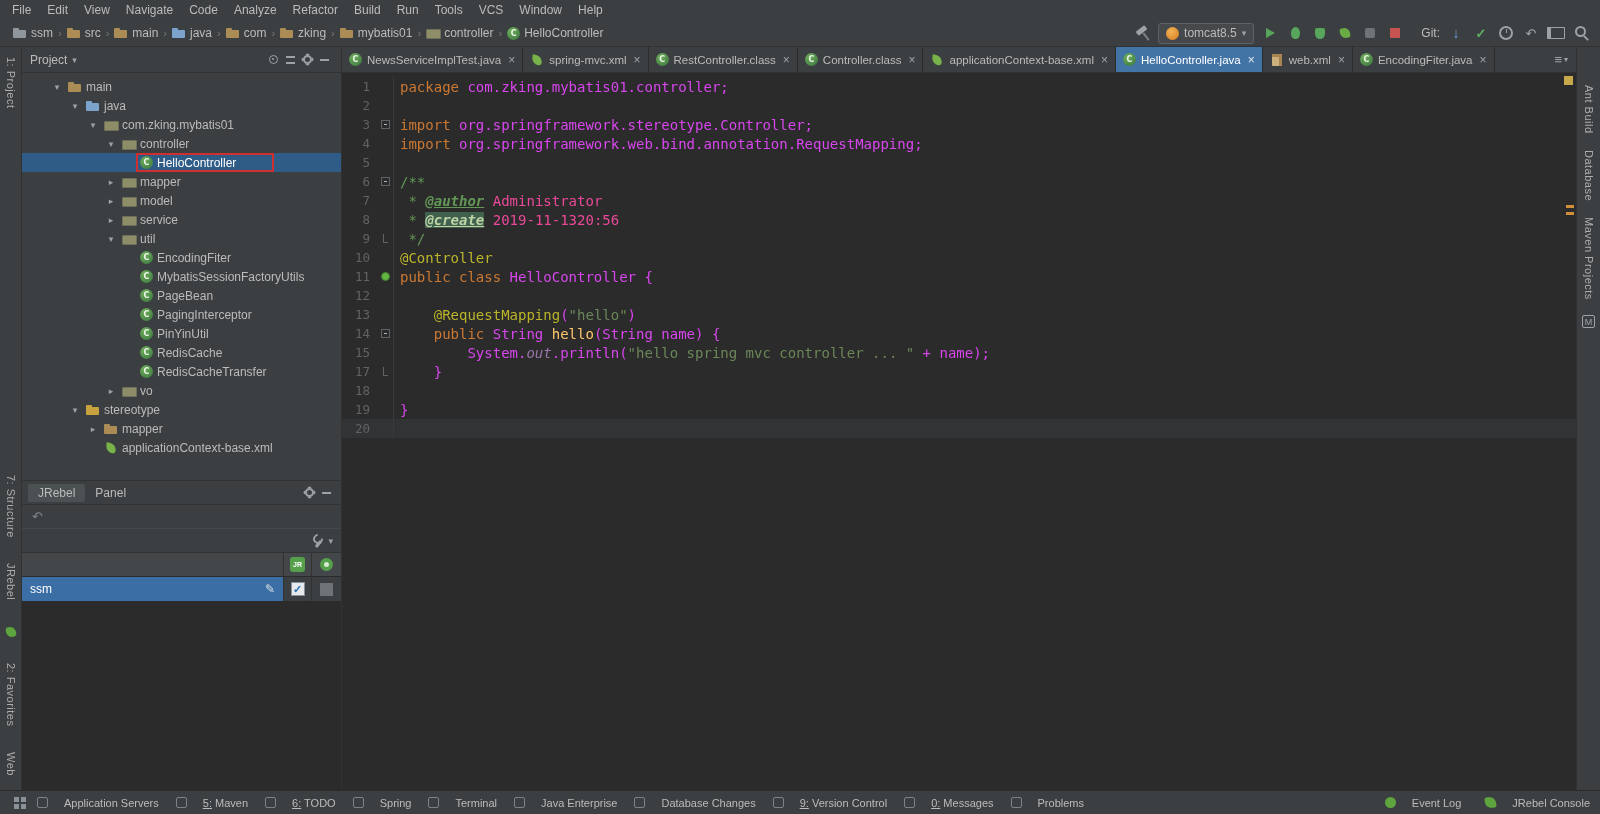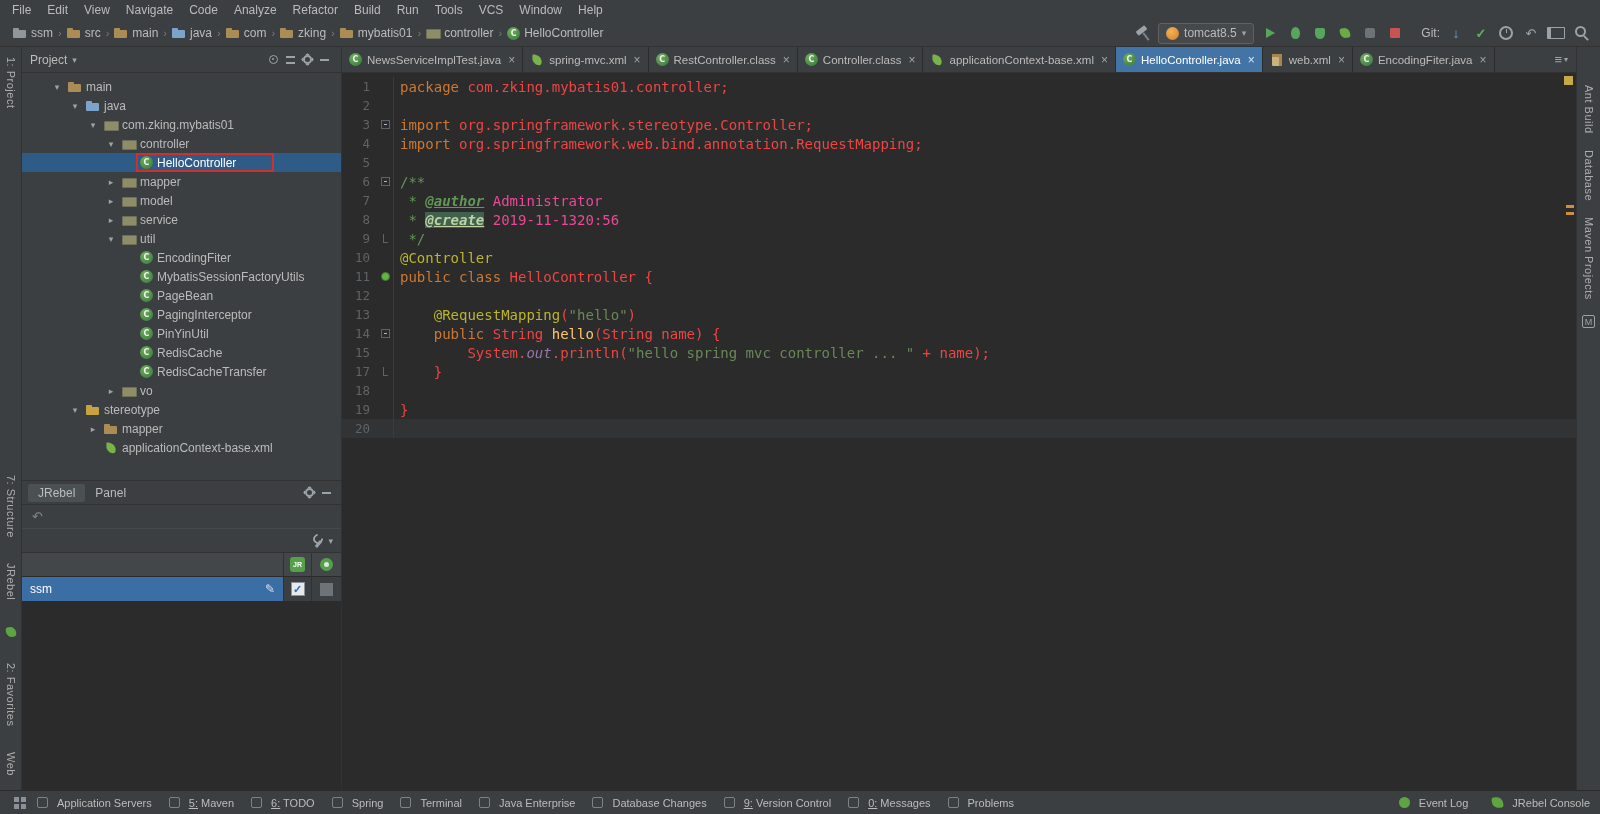--- a/index.html
+++ b/index.html
@@ -127,39 +127,39 @@
 .cl{display:flex;height:19px;align-items:center}
 .cl.current{background:#323334}
 .ln{width:36px;text-align:right;padding-right:8px;color:#606366;font-size:12.5px;flex:none}
 .gmark{width:16px;height:19px;display:flex;align-items:center;justify-content:center;border-right:1px solid #393c3e;flex:none}
 .fold-minus{width:9px;height:9px;border:1px solid #606366;position:relative;background:#2b2b2b}
 .fold-minus::after{content:"";position:absolute;left:2px;right:2px;top:3px;height:1px;background:#a9b7c6}
 .fold-end{width:5px;height:9px;border-left:1px solid #606366;border-bottom:1px solid #606366}
 .bean-dot{width:9px;height:9px;border-radius:50%;background:#62b543;border:1px solid #3f7d2c}
 .ccode{white-space:pre;padding-left:6px;font-size:14px;color:#a9b7c6}
 .tok-k{color:#cc7832}
-.tok-p{color:#ef4444}
+.tok-p{color:#d946ef}
 .tok-a{color:#bbb529}
 .tok-s{color:#6a8759}
 .tok-c{color:#629755}
 .tok-ci{color:#ec4899;}
 .tok-ct{color:#629755;font-weight:bold;font-style:italic;text-decoration:underline}
 .tok-cth{color:#bdd3a4;background:#41614f;font-weight:bold;font-style:italic;text-decoration:underline}
 .tok-f{color:#9876aa;font-style:italic}
 .tok-m{color:#ffc66d}
 .err-square{position:absolute;top:3px;right:3px;width:9px;height:9px;background:#c7a94c}
 .stripe-mark{position:absolute;right:2px;width:8px;height:3px;background:#cf8e3c}
 .sm1{top:132px}.sm2{top:139px}
 
 
 .statusbar{height:24px;display:flex;align-items:center;padding:0 10px;background:#3c3f41;font-size:11px;border-top:1px solid #2b2b2b}
 .sb-grid{width:5px;height:5px;background:#8a9199;box-shadow:7px 0 #8a9199,0 7px #8a9199,7px 7px #8a9199;margin:0 18px 7px 4px;flex:none}
 .sb-left{display:flex;gap:17px;align-items:center;white-space:nowrap}
 .sb-right{margin-left:auto;display:flex;gap:24px;align-items:flex-start;white-space:nowrap}
-.sb-item{display:inline-flex;align-items:center;gap:9px;cursor:default}
+.sb-item{display:inline-flex;align-items:center;gap:16px;cursor:default}
 .sb-ic{width:11px;height:11px;border:1px solid #7d8287;border-radius:2px;flex:none}
 .sb-ic-green{width:11px;height:11px;border-radius:50%;background:#5ea540;flex:none}
 .sb-ic-jr{width:11px;height:11px;border-radius:2px 60% 2px 60%;background:#5ea540;transform:rotate(-8deg);flex:none}
 .sb-label.mnemonic{display:inline-block}
 .sb-label.mnemonic::first-letter{text-decoration:underline}
 </style>
 </head>
 <body>
 
 <div class="menubar">

